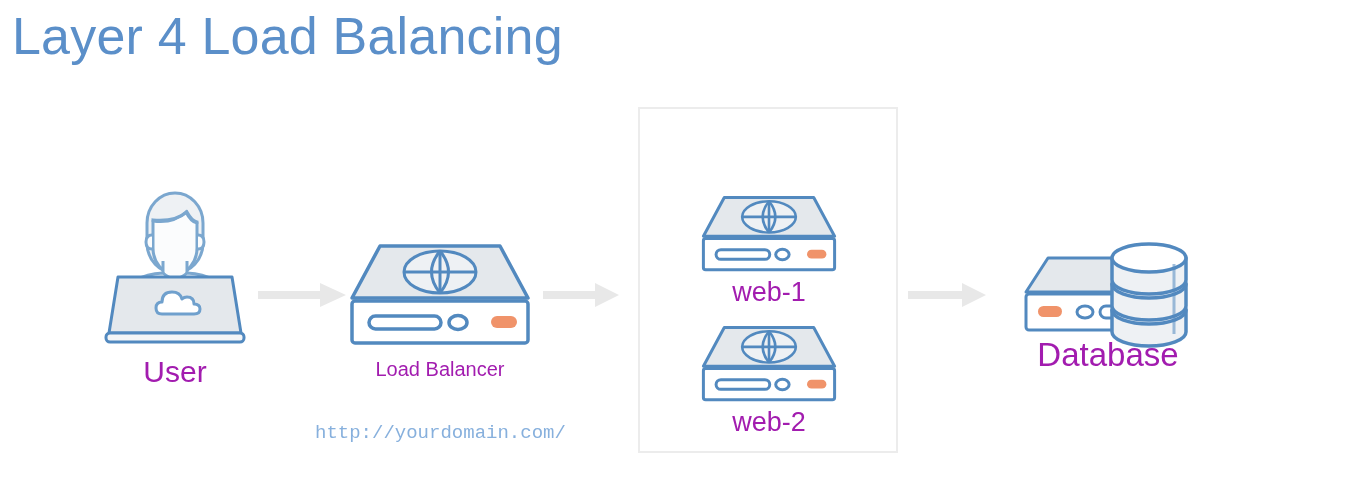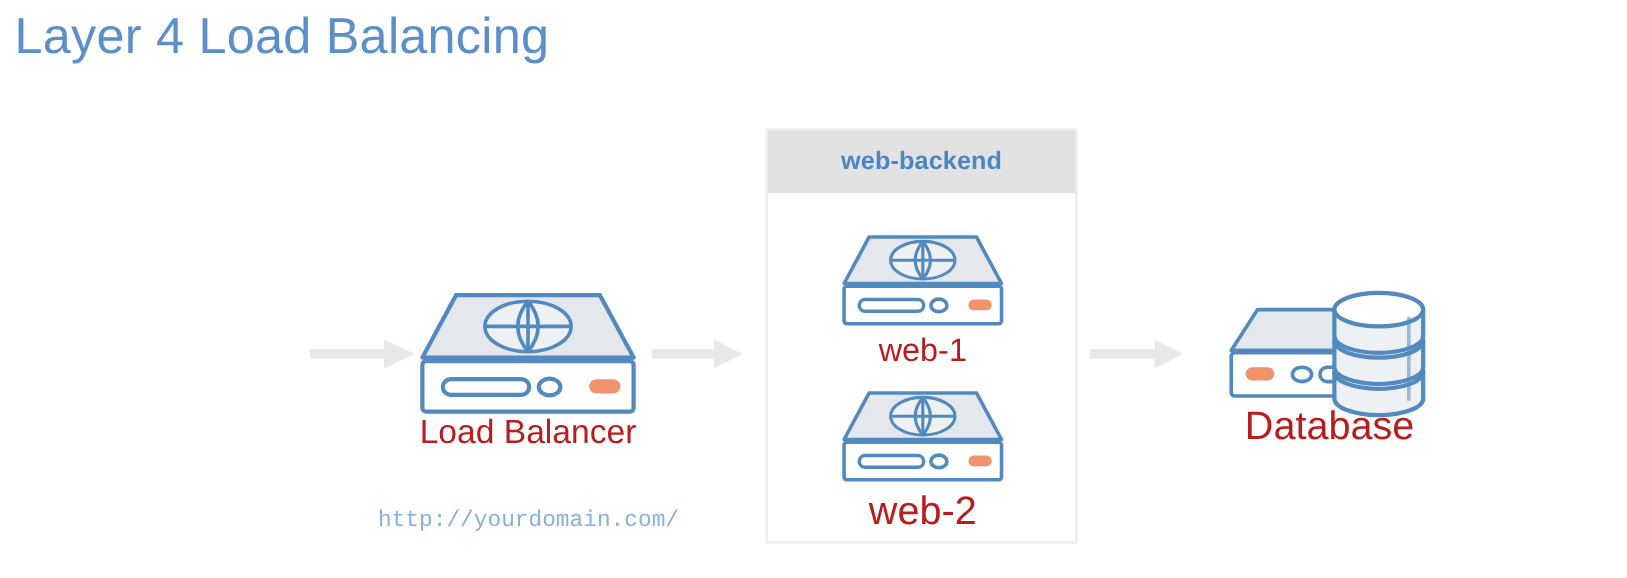--- a/index.html
+++ b/index.html
@@ -7,29 +7,29 @@
     width:1356px;height:482px;
     background:#ffffff;
     font-family:"Liberation Sans",sans-serif;
     overflow:hidden;
     position:relative;
   }
   #stage{position:relative;width:1356px;height:482px;}
 
   .title{
     position:absolute;left:12px;top:6px;
-    font-size:42px;font-weight:400;letter-spacing:.2px;
+    font-size:52px;font-weight:400;letter-spacing:.2px;
     color:#5b8fc9;
     white-space:nowrap;
   }
 
   .node{position:absolute;}
   .node-label{
     position:absolute;width:100%;text-align:center;
-    color:#b91c1c;white-space:nowrap;
+    color:#a21caf;white-space:nowrap;
   }
 
   .caption-url{
     position:absolute;
     font-size:19px;color:#87b0dd;white-space:nowrap;
     text-align:center;
   }
 
   
   .group-box{
@@ -49,20 +49,44 @@
 
   .svg-wrap{position:absolute;left:0;top:0;}
 </style>
 </head>
 <body>
 
 <div id="stage">
 
   <div class="title">Layer 4 Load Balancing</div>
 
+  <div class="node" style="left:100px;top:175px;width:150px;height:220px;">
+    <svg class="svg-wrap" width="150" height="175" viewBox="0 0 150 175">
+
+      <path d="M47 48 a28 30 0 0 1 56 0 l0 20 a28 30 0 0 1 -56 0 z" fill="#eef1f4" stroke="#7ba7cf" stroke-width="3"></path>
+
+      <path d="M53 45 q22 2 34 -8 q5 9 10 10 l0 26 a22 26 0 0 1 -44 0 z" fill="#fbfcfd" stroke="#7ba7cf" stroke-width="3"></path>
+
+      <path d="M53 46 q20 3 33 -9 q5 10 11 11" fill="none" stroke="#7ba7cf" stroke-width="3" stroke-linecap="round"></path>
+
+      <path d="M52 60 q-6 0 -6 7 q0 7 6 7" fill="#fbfcfd" stroke="#7ba7cf" stroke-width="3"></path>
+      <path d="M98 60 q6 0 6 7 q0 7 -6 7" fill="#fbfcfd" stroke="#7ba7cf" stroke-width="3"></path>
+
+      <path d="M63 86 l0 14 q12 8 24 0 l0 -14" fill="#fbfcfd" stroke="#7ba7cf" stroke-width="3"></path>
+
+      <path d="M22 122 q8 -22 41 -24 q12 11 24 0 q33 2 41 24" fill="#fbfcfd" stroke="#7ba7cf" stroke-width="3"></path>
+
+      <path d="M18 102 l114 0 l9 56 l-132 0 z" fill="#e4e8ec" stroke="#5289bf" stroke-width="3" stroke-linejoin="round"></path>
+
+      <path d="M62 139 q-6 0 -6 -6 q0 -6 6 -6 q0 -10 10 -10 q8 0 10 7 q2 -2 5 -2 q7 0 7 7 q6 0 6 5 q0 5 -6 5 z" fill="#ffffff" stroke="#6fa0cd" stroke-width="3" stroke-linejoin="round"></path>
+
+      <rect x="6" y="158" width="138" height="9" rx="4" fill="#f3f5f7" stroke="#5289bf" stroke-width="3"></rect>
+    </svg>
+    <div class="node-label" style="top:180px;font-size:30px;">User</div>
+  </div>
 
   <svg class="node" style="left:258px;top:282px;" width="90" height="26" viewBox="0 0 90 26">
     <path d="M0 9 L62 9 L62 1 L88 13 L62 25 L62 17 L0 17 Z" fill="#e8e8e8"></path>
   </svg>
 
   <div class="node" style="left:345px;top:240px;width:190px;height:160px;">
     <svg class="svg-wrap" width="190" height="110" viewBox="0 0 190 110">
 
       <path d="M35 6 L155 6 L183 58 L7 58 Z" fill="#e4e8ec" stroke="#5289bf" stroke-width="3.5" stroke-linejoin="round"></path>
 
@@ -70,33 +94,30 @@
       <line x1="95" y1="11" x2="95" y2="53" stroke="#5289bf" stroke-width="3"></line>
       <line x1="59" y1="32" x2="131" y2="32" stroke="#5289bf" stroke-width="3"></line>
       <path d="M95 11 q-17 21 0 42" fill="none" stroke="#5289bf" stroke-width="3"></path>
       <path d="M95 11 q17 21 0 42" fill="none" stroke="#5289bf" stroke-width="3"></path>
 
       <rect x="7" y="61" width="176" height="42" rx="3" fill="#ffffff" stroke="#5289bf" stroke-width="3.5"></rect>
       <rect x="24" y="76" width="72" height="13" rx="6.5" fill="#ffffff" stroke="#5289bf" stroke-width="3.5"></rect>
       <ellipse cx="113" cy="82.5" rx="9" ry="7" fill="#ffffff" stroke="#5289bf" stroke-width="3.5"></ellipse>
       <rect x="146" y="76" width="26" height="12" rx="6" fill="#f0936a"></rect>
     </svg>
-    <div class="node-label" style="top:104px;font-size:28px;">Load Balancer</div>
+    <div class="node-label" style="top:118px;font-size:20px;">Load Balancer</div>
   </div>
 
   <div class="caption-url" style="left:315px;top:422px;width:250px;font-family:Liberation Mono, monospace;">http://yourdomain.com/</div>
 
   <svg class="node" style="left:543px;top:282px;" width="78" height="26" viewBox="0 0 78 26">
     <path d="M0 9 L52 9 L52 1 L76 13 L52 25 L52 17 L0 17 Z" fill="#e8e8e8"></path>
   </svg>
 
   <div class="group-box" style="left:638px;top:107px;width:260px;height:346px;">
-    <div class="group-header" style="height:52px;">
-      <span>web-backend</span>
-    </div>
 
     <div class="group-body" style="top:52px;height:290px;">
 
       <div class="node" style="left:58px;top:32px;width:142px;height:120px;">
         <svg class="svg-wrap" width="142" height="82" viewBox="0 0 190 110">
           <path d="M35 6 L155 6 L183 58 L7 58 Z" fill="#e4e8ec" stroke="#5289bf" stroke-width="4" stroke-linejoin="round"></path>
           <ellipse cx="95" cy="32" rx="36" ry="21" fill="#eef1f4" stroke="#5289bf" stroke-width="3.5"></ellipse>
           <line x1="95" y1="11" x2="95" y2="53" stroke="#5289bf" stroke-width="3.5"></line>
           <line x1="59" y1="32" x2="131" y2="32" stroke="#5289bf" stroke-width="3.5"></line>
           <path d="M95 11 q-17 21 0 42" fill="none" stroke="#5289bf" stroke-width="3.5"></path>
@@ -115,21 +136,21 @@
           <ellipse cx="95" cy="32" rx="36" ry="21" fill="#eef1f4" stroke="#5289bf" stroke-width="3.5"></ellipse>
           <line x1="95" y1="11" x2="95" y2="53" stroke="#5289bf" stroke-width="3.5"></line>
           <line x1="59" y1="32" x2="131" y2="32" stroke="#5289bf" stroke-width="3.5"></line>
           <path d="M95 11 q-17 21 0 42" fill="none" stroke="#5289bf" stroke-width="3.5"></path>
           <path d="M95 11 q17 21 0 42" fill="none" stroke="#5289bf" stroke-width="3.5"></path>
           <rect x="7" y="61" width="176" height="42" rx="3" fill="#ffffff" stroke="#5289bf" stroke-width="4"></rect>
           <rect x="24" y="76" width="72" height="13" rx="6.5" fill="#ffffff" stroke="#5289bf" stroke-width="4"></rect>
           <ellipse cx="113" cy="82.5" rx="9" ry="7" fill="#ffffff" stroke="#5289bf" stroke-width="4"></ellipse>
           <rect x="146" y="76" width="26" height="12" rx="6" fill="#f0936a"></rect>
         </svg>
-        <div class="node-label" style="top:84px;font-size:33px;">web-2</div>
+        <div class="node-label" style="top:84px;font-size:27px;">web-2</div>
       </div>
 
     </div>
   </div>
 
   <svg class="node" style="left:908px;top:282px;" width="80" height="26" viewBox="0 0 80 26">
     <path d="M0 9 L54 9 L54 1 L78 13 L54 25 L54 17 L0 17 Z" fill="#e8e8e8"></path>
   </svg>
 
   <div class="node" style="left:1008px;top:240px;width:200px;height:140px;">

